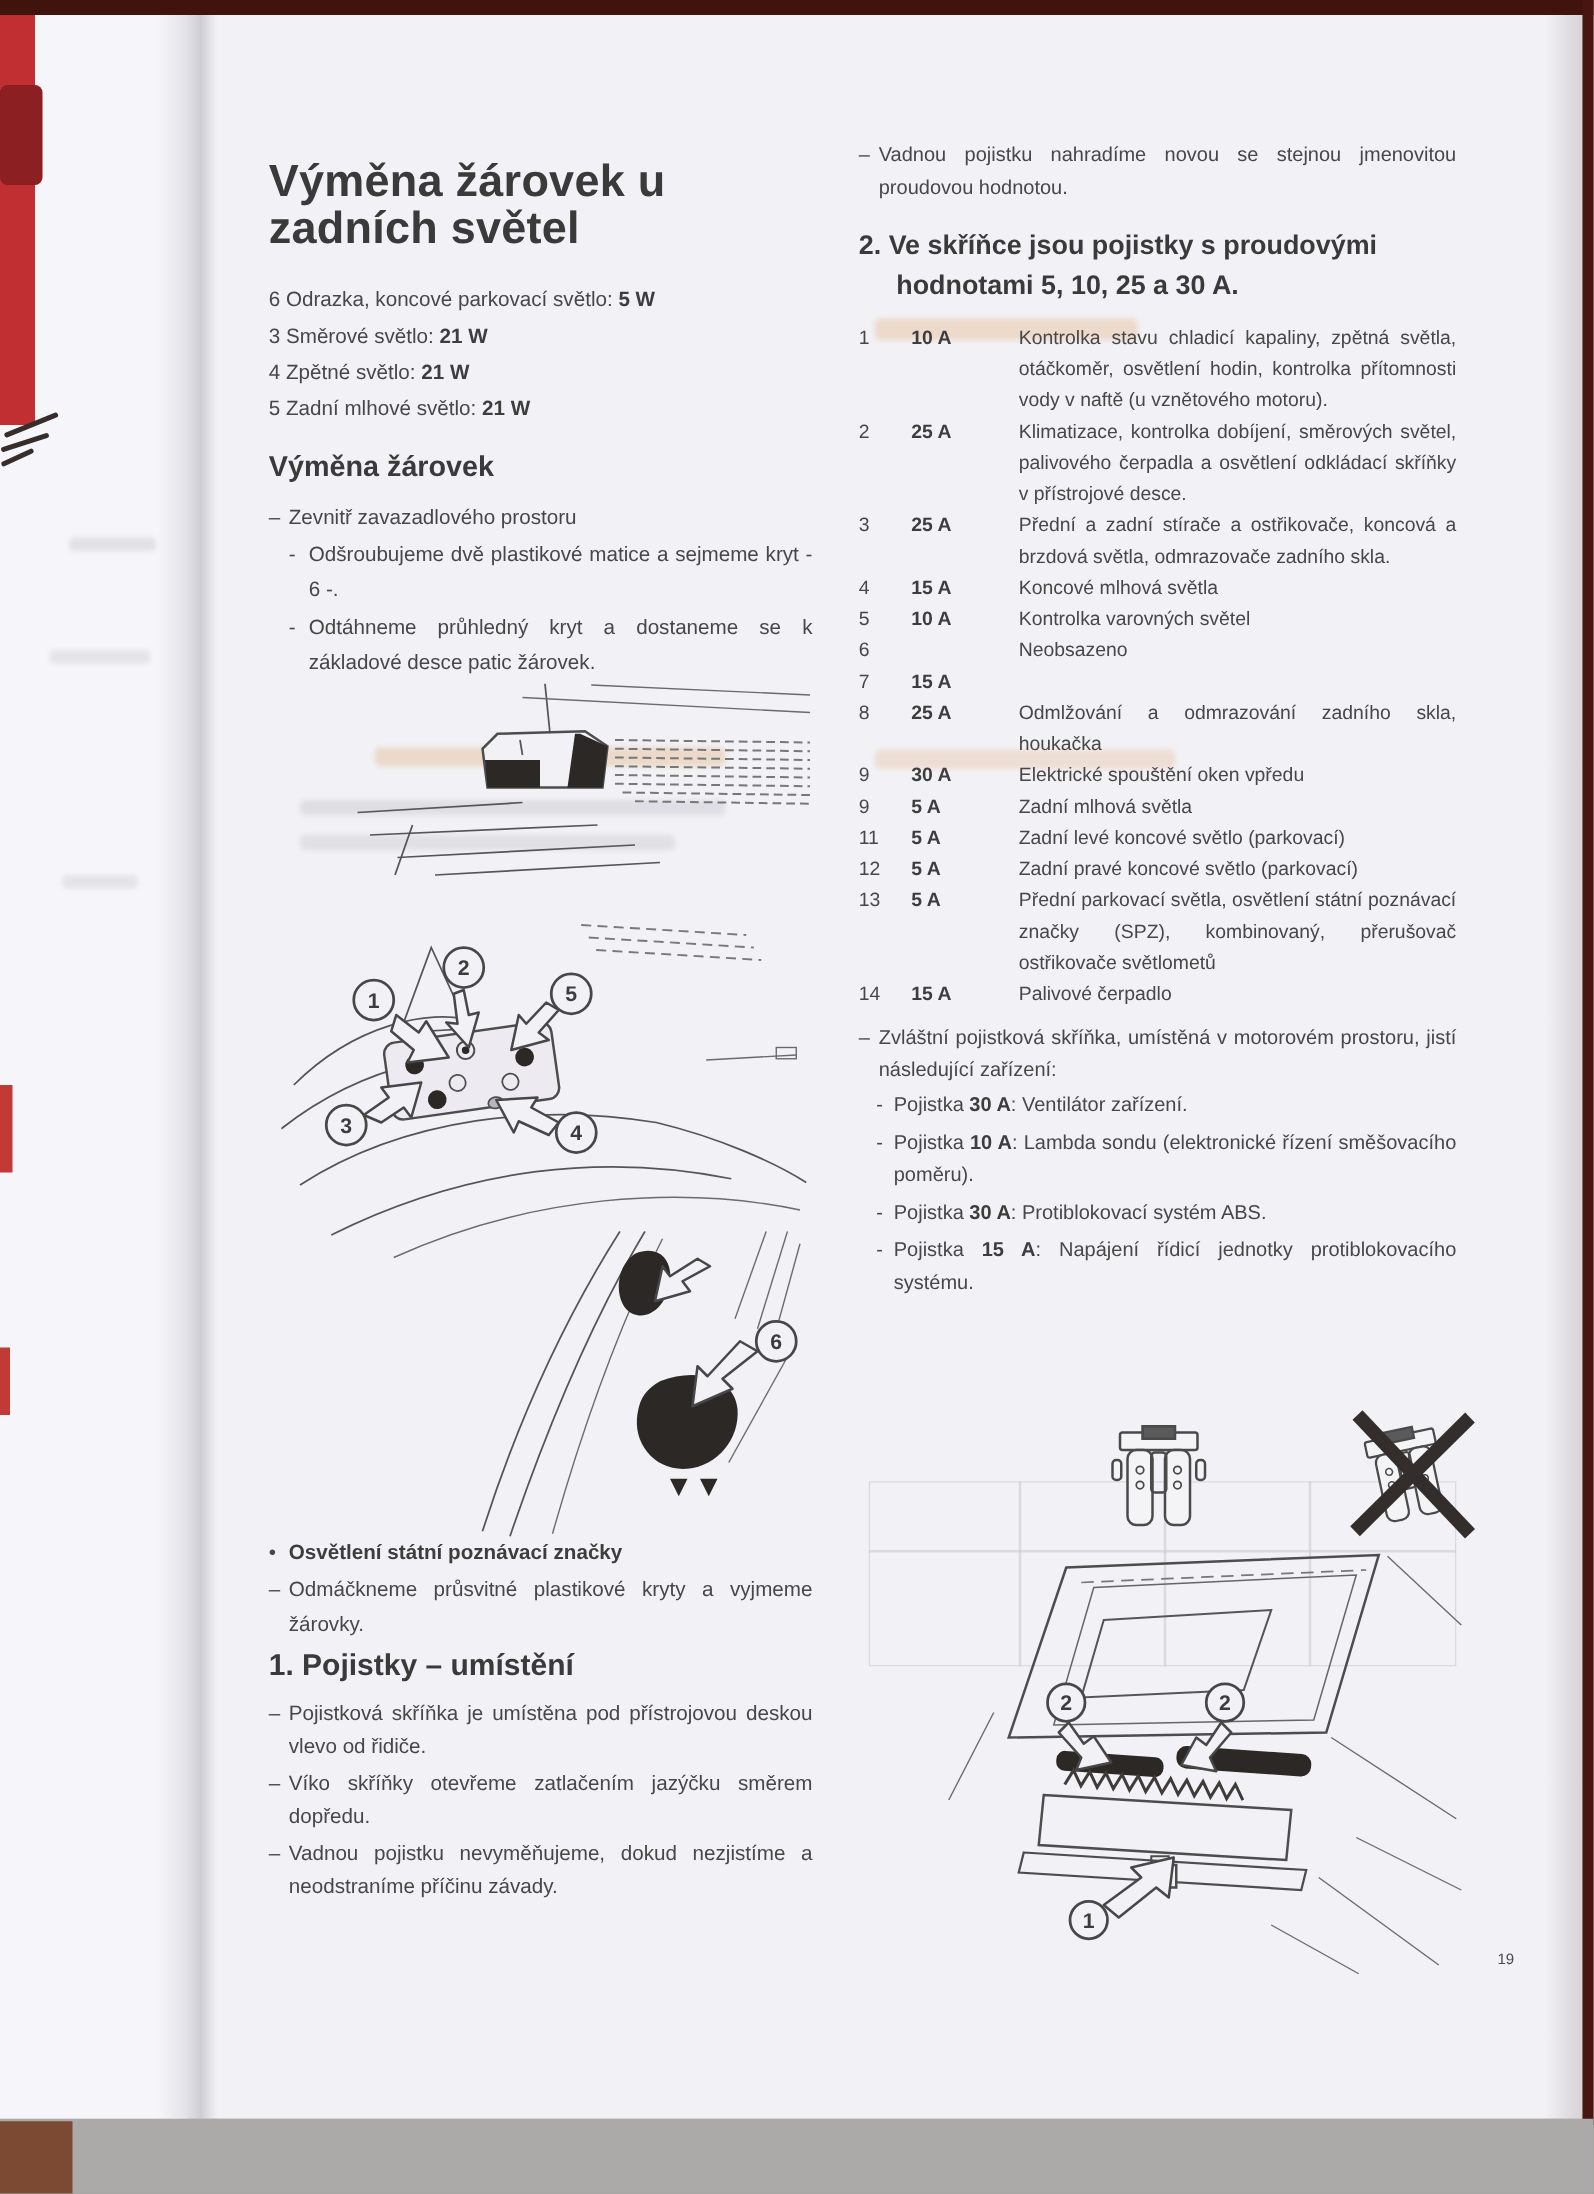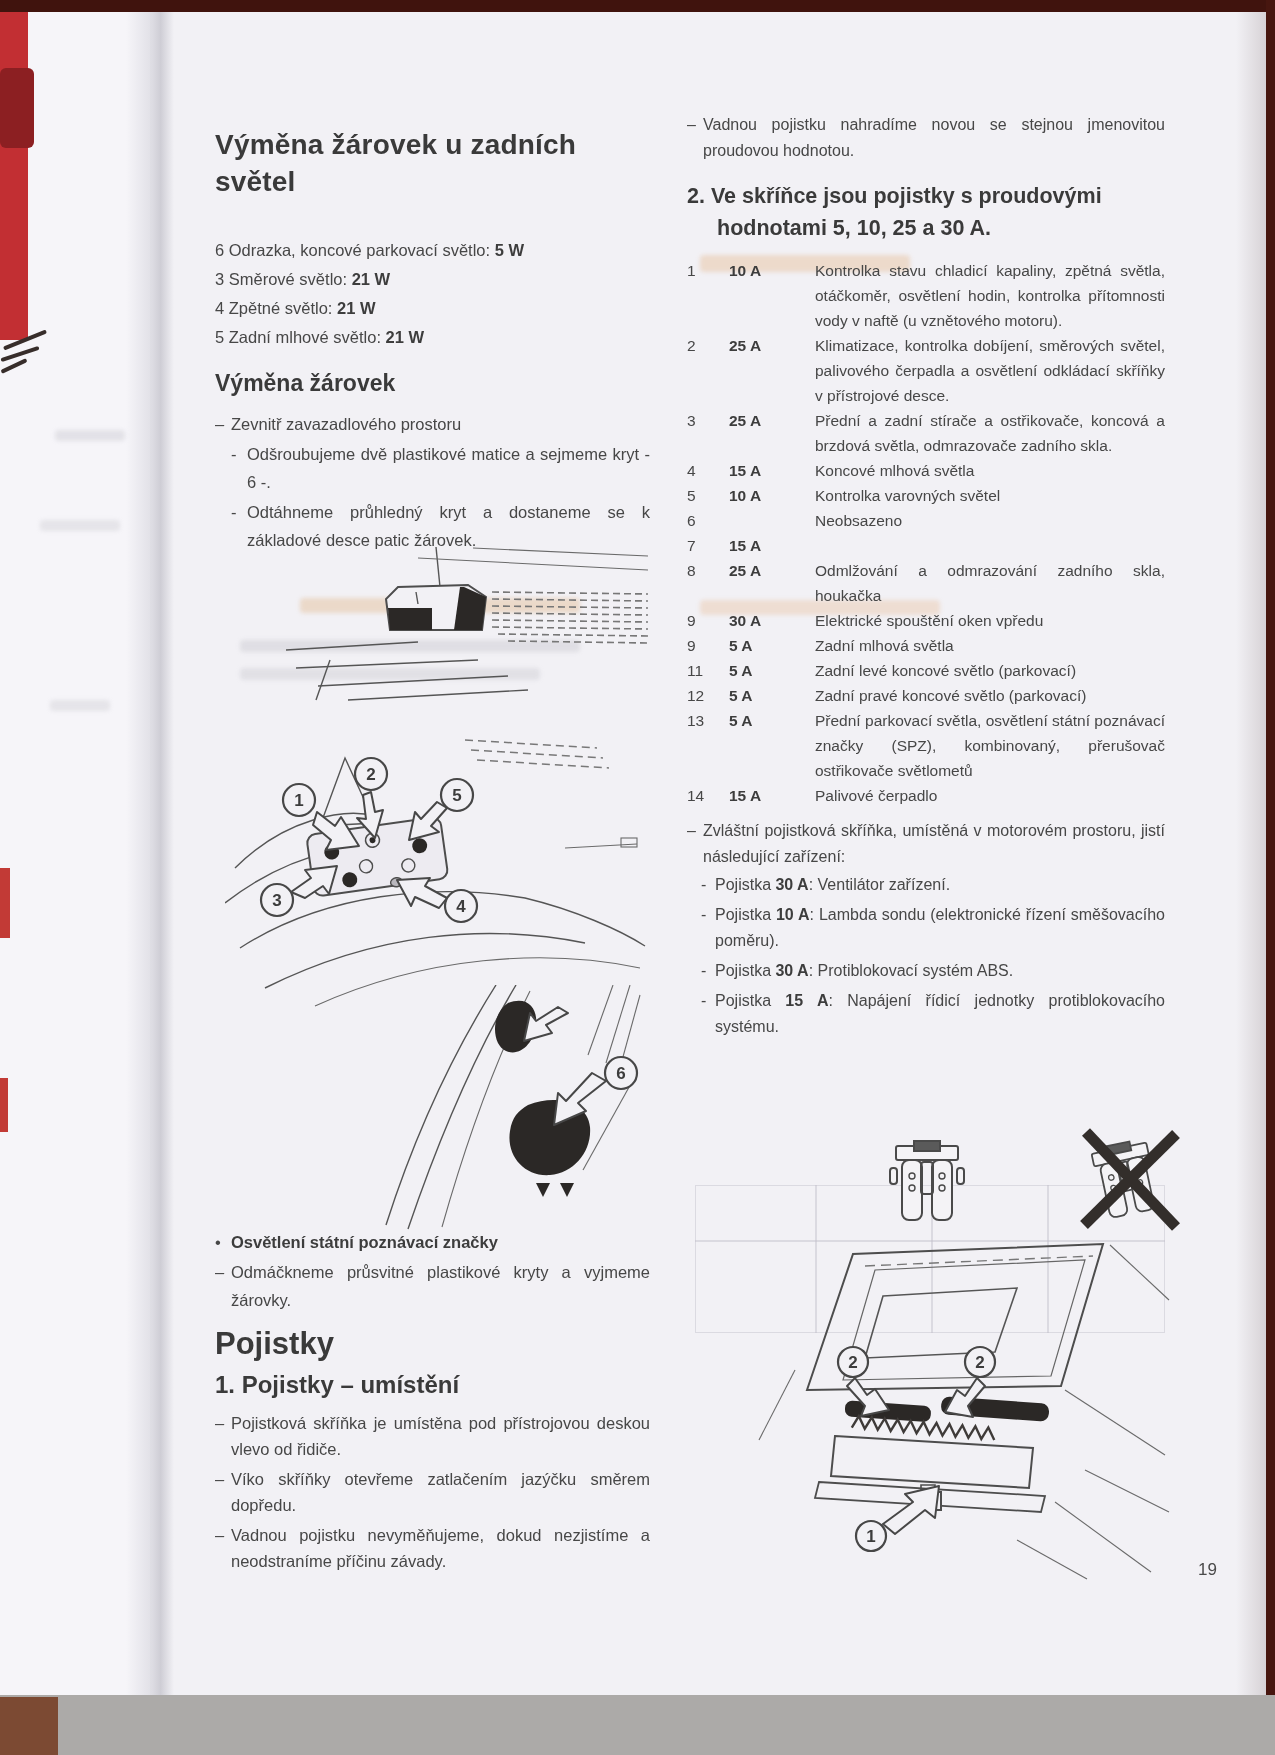--- a/index.html
+++ b/index.html
@@ -24,21 +24,21 @@
   .red-tick{position:absolute;left:0;background:#c23a36;}
   
   .ghost{position:absolute;filter:blur(2px);border-radius:4px;}
   .ghost-table{position:absolute;left:695px;top:1185px;width:470px;height:150px;opacity:.55;filter:blur(.6px);}
   .ghost-table .cell{position:absolute;border:1px solid rgba(150,148,165,.45);}
   
   .col-left{position:absolute;left:215px;top:112px;width:435px;}
   .col-left2{position:absolute;left:215px;top:1228px;width:435px;}
   .col-right{position:absolute;left:687px;top:112px;width:478px;}
   h1,h2,h3{margin:0;color:#3a3a3a;font-weight:700;}
-  .h-main{font-size:28px;line-height:37px;margin:14px 0 36px;letter-spacing:.2px;}
+  .h-main{font-size:36px;line-height:37px;margin:14px 0 26px;letter-spacing:.2px;}
   .h-sec{font-size:23px;line-height:30px;margin:16px 0 12px;}
   .h-poj{font-size:31px;line-height:40px;margin:10px 0 6px;}
   .h-loc{font-size:24px;line-height:30px;margin:4px 0 10px;}
   .h-r2{font-size:21.5px;line-height:32px;margin:16px 0 14px;padding-left:30px;text-indent:-30px;}
   .bulb-row{font-size:16.5px;line-height:29px;}
   .dash-row{display:flex;font-size:16.5px;line-height:28px;margin-bottom:2px;}
   .dash-row .marker{width:16px;flex:none;}
   .dash-row .t{flex:1;text-align:justify;}
   .sub{margin-left:16px;}
   .loc .dash-row{line-height:26px;margin-bottom:4px;}
@@ -47,21 +47,21 @@
   .r-intro{display:flex;font-size:16px;line-height:26px;}
   .fuse-row{display:flex;font-size:15.5px;line-height:25px;}
   .fuse-row .fn{width:42px;flex:none;}
   .fuse-row .fa{width:86px;flex:none;font-weight:700;color:#3d3d3d;}
   .fuse-row .fd{flex:1;text-align:justify;}
   .sp-intro{display:flex;font-size:16px;line-height:26px;margin-top:10px;}
   .sp-item{display:flex;font-size:16px;line-height:26px;margin:2px 0 4px;margin-left:14px;}
   .sp-item .marker{width:14px;flex:none;}
   .sp-item .t{flex:1;text-align:justify;}
   .fig{position:absolute;}
-  .pagenum{position:absolute;left:1198px;top:1560px;font-size:17px;color:#4a4a4a;}
+  .pagenum{position:absolute;left:1198px;top:1560px;font-size:12px;color:#4a4a4a;}
   svg{display:block;}
   .ln{stroke:#555;stroke-width:1.4;fill:none;}
   .lnl{stroke:#6a6a6a;stroke-width:1.1;fill:none;}
   .arrow{fill:#f2f1f5;stroke:#474747;stroke-width:2;stroke-linejoin:round;}
   .callout{fill:#f2f1f5;stroke:#474747;stroke-width:2.2;}
   .cotext{font:700 17px "Liberation Sans",sans-serif;fill:#3c3c3c;text-anchor:middle;}
   .dark{fill:#2b2826;stroke:none;}
 </style>
 </head>
 <body>
@@ -214,21 +214,20 @@
 
   <div class="col-left2">
     <div class="dash-row bullet-row">
         <span class="marker">•</span>
         <span class="t bold">Osvětlení státní poznávací značky</span>
       </div>
     <div class="dash-row">
         <span class="marker">–</span>
         <span class="t">Odmáčkneme průsvitné plastikové kryty a vyjmeme žárovky.</span>
       </div>
-    <h1 class="h-poj">Pojistky</h1>
     <h2 class="h-loc">1. Pojistky – umístění</h2>
     <div class="loc">
       <div class="dash-row">
           <span class="marker">–</span>
           <span class="t">Pojistková skříňka je umístěna pod přístrojovou deskou vlevo od řidiče.</span>
         </div>
       <div class="dash-row">
           <span class="marker">–</span>
           <span class="t">Víko skříňky otevřeme zatlačením jazýčku směrem dopředu.</span>
         </div>

